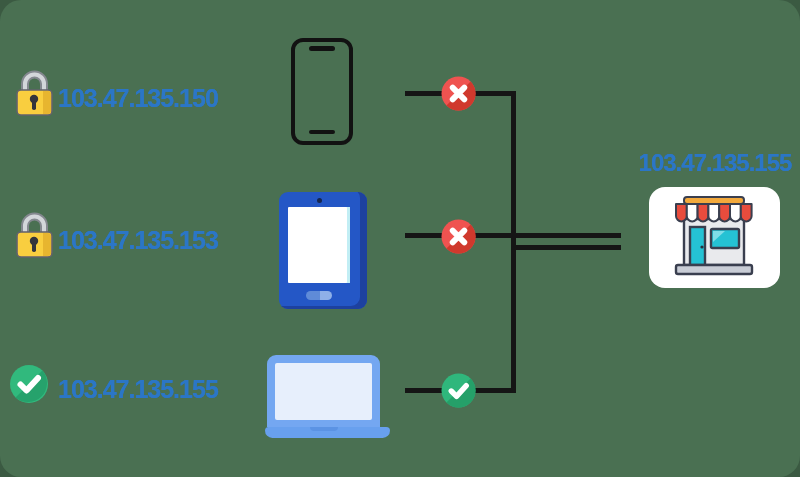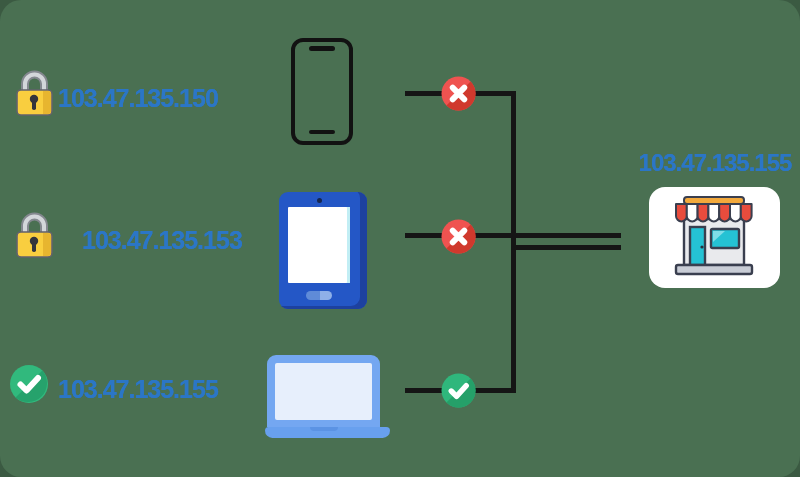--- a/index.html
+++ b/index.html
@@ -103,21 +103,21 @@
   <span class="status-icon" style="left:13px;top:210px;">
     <svg width="42" height="50" viewBox="0 0 42 50">
       <path d="M12 24 v-8 a9.5 9.5 0 0 1 19 0 v8" fill="none" stroke="#84888f" stroke-width="8"></path>
       <path d="M12 24 v-8 a9.5 9.5 0 0 1 19 0 v8" fill="none" stroke="#d3d6da" stroke-width="4"></path>
       <rect x="4" y="22" width="35" height="25" rx="4" fill="#f9ce3f" stroke="#62626c" stroke-width="1.6"></rect>
       <path d="M30 23 h5 a3 3 0 0 1 3 3 v17 a3 3 0 0 1 -3 3 h-5 Z" fill="#e7b52f"></path>
       <circle cx="21" cy="31" r="4.2" fill="#33343c"></circle>
       <rect x="19" y="33" width="4" height="9" rx="1.8" fill="#33343c"></rect>
     </svg>
   </span>
-  <div class="ip-label" style="left:58px;top:226px;margin-left:24px;">103.47.135.153</div>
+  <div class="ip-label" style="left:58px;top:226px;">103.47.135.153</div>
 
   <span class="status-icon" style="left:9px;top:364px;">
     <svg width="40" height="40" viewBox="0 0 40 40">
       <circle cx="20" cy="20" r="19" fill="#31b97d"></circle>
       <path d="M20 20 L33.4 6.6 A19 19 0 0 1 6.6 33.4 Z" fill="#26a26c"></path>
       <path d="M11.5 20.5 L17.5 26.5 L29 14" fill="none" stroke="#ffffff" stroke-width="6" stroke-linecap="round" stroke-linejoin="round"></path>
     </svg>
   </span>
   <div class="ip-label" style="left:58px;top:375px;">103.47.135.155</div>
 

